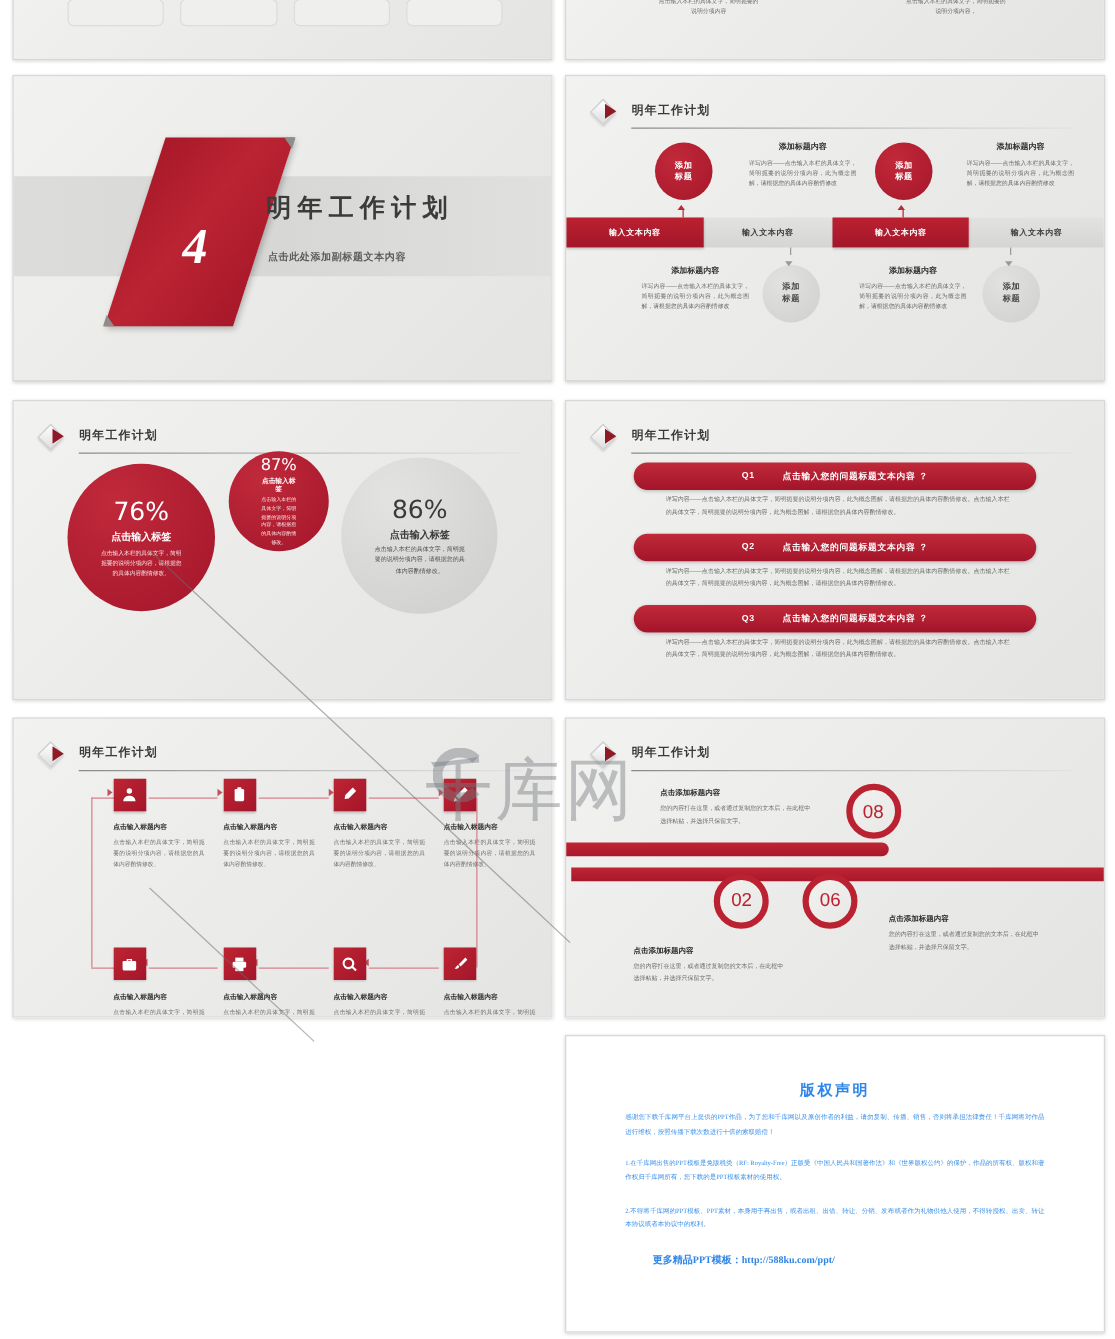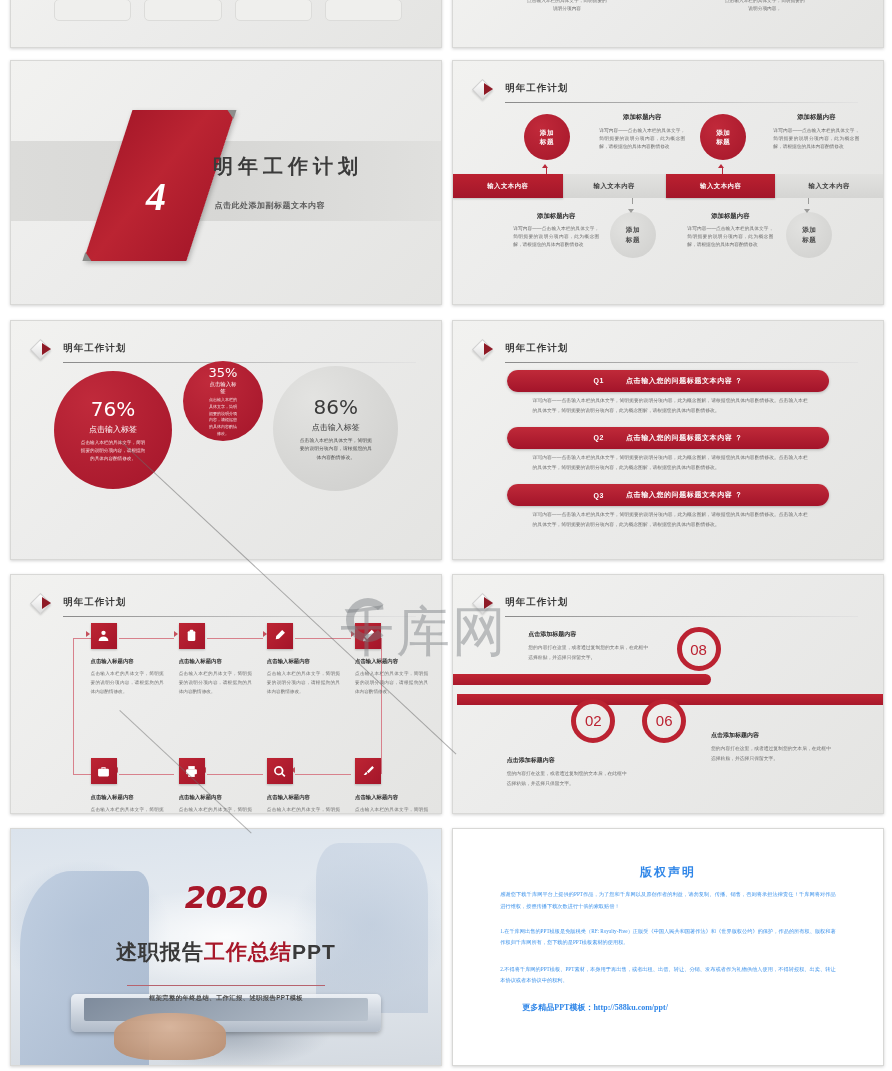--- a/index.html
+++ b/index.html
@@ -91,21 +91,21 @@
   .tl-tick { position:absolute; width:1px; background:#b9293a; }
   .tl-arrow { position:absolute; width:0;height:0;
      border-left:3px solid transparent;border-right:3px solid transparent; }
 
   
   .bub { position:absolute; border-radius:50%; display:flex; flex-direction:column;
      align-items:center; justify-content:center; text-align:center; padding:0 6%; }
   .bub.red  { background:radial-gradient(circle at 32% 26%,#c02a3b,#a4152a); color:#fff; }
   .bub.grey { background:radial-gradient(circle at 32% 26%,#e3e3e1,#cdcdcb); color:#3a3a3a; }
   .bub .pct { font-weight:normal; font-family:"DejaVu Sans",sans-serif; }
-  .bub .lbl { font-weight:normal; }
+  .bub .lbl { font-weight:bold; }
   .bub .txt { color:inherit; opacity:.88; line-height:1.8; }
 
   
   .qa-bar {
      position:absolute; height:22px; border-radius:11px;
      background:linear-gradient(to bottom,#c02a39,#a3142a);
      box-shadow:0 1px 3px rgba(0,0,0,.22);
      display:flex; align-items:center; justify-content:center;
      color:#fff; font-size:7px; font-weight:bold; letter-spacing:.6px;
   }
@@ -311,21 +311,21 @@
       </div>
 
 
       <div class="bub red" style="left:10%;top:21%;width:118px;height:118px;">
         <div class="pct" style="font-size:20px;">76%</div>
         <div class="lbl" style="font-size:8px;margin-top:3px;">点击输入标签</div>
         <div class="txt" style="font-size:4.6px;margin-top:4px;">点击输入本栏的具体文字，简明扼要的说明分项内容，请根据您的具体内容酌情修改。</div>
       </div>
 
       <div class="bub red" style="left:40%;top:17%;width:80px;height:80px;">
-        <div class="pct" style="font-size:13px;">35%</div>
+        <div class="pct" style="font-size:13px;">87%</div>
         <div class="lbl" style="font-size:5.4px;margin-top:1px;">点击输入标签</div>
         <div class="txt" style="font-size:4px;margin-top:2px;line-height:1.7;">点击输入本栏的具体文字，简明扼要的说明分项内容，请根据您的具体内容酌情修改。</div>
       </div>
     </div>
   </div>
 
   <div class="slide" style="left:452px; top:320px; width:432px; height:240px;">
     <div class="slide-inner">
       <div class="sec-head">
         <div class="diamond">
@@ -486,38 +486,20 @@
       <div class="cn-p" style="left:17.5%;top:28.5%;width:28%;">您的内容打在这里，或者通过复制您的文本后，在此框中选择粘贴，并选择只保留文字。</div>
 
       <div class="cn-h" style="left:12.5%;top:76%;">点击添加标题内容</div>
       <div class="cn-p" style="left:12.5%;top:81.5%;width:28%;">您的内容打在这里，或者通过复制您的文本后，在此框中选择粘贴，并选择只保留文字。</div>
 
       <div class="cn-h" style="left:60%;top:65.5%;">点击添加标题内容</div>
       <div class="cn-p" style="left:60%;top:71%;width:28%;">您的内容打在这里，或者通过复制您的文本后，在此框中选择粘贴，并选择只保留文字。</div>
     </div>
   </div>
 
-  <div class="slide cover" style="left:10px; top:828px; width:432px; height:238px;">
-    <div class="slide-inner">
-      <div class="cv-photo"></div>
-      <div class="cv-arm"></div>
-      <div class="cv-arm2"></div>
-      <div class="cv-tab">
-        <div class="cv-tabscr"></div>
-      </div>
-      <div class="cv-hand"></div>
-
-      <div class="cv-year">2020</div>
-      <div class="cv-title">
-        <span>述职报告</span><span class="r">工作总结</span><span>PPT</span>
-      </div>
-      <div class="cv-line"></div>
-      <div class="cv-sub">框架完整的年终总结、工作汇报、述职报告PPT模板</div>
-    </div>
-  </div>
 
   <div class="slide cr" style="left:452px; top:828px; width:432px; height:238px;">
     <div class="slide-inner">
       <div class="cr-title">版权声明</div>
       <div class="cr-p" style="left:11%;top:25.5%;width:78%;">感谢您下载千库网平台上提供的PPT作品，为了您和千库网以及原创作者的利益，请勿复制、传播、销售，否则将承担法律责任！千库网将对作品进行维权，按照传播下载次数进行十倍的索取赔偿！</div>
       <div class="cr-p" style="left:11%;top:41%;width:78%;">1.在千库网出售的PPT模板是免版税类（RF: Royalty-Free）正版受《中国人民共和国著作法》和《世界版权公约》的保护，作品的所有权、版权和著作权归千库网所有，您下载的是PPT模板素材的使用权。</div>
       <div class="cr-p" style="left:11%;top:57%;width:78%;">2.不得将千库网的PPT模板、PPT素材，本身用于再出售，或者出租、出借、转让、分销、发布或者作为礼物供他人使用，不得转授权、出卖、转让本协议或者本协议中的权利。</div>
       <div class="cr-link" style="left:11%;top:73.5%;margin-left:22px;">更多精品PPT模板：http://588ku.com/ppt/</div>
     </div>
   </div>

